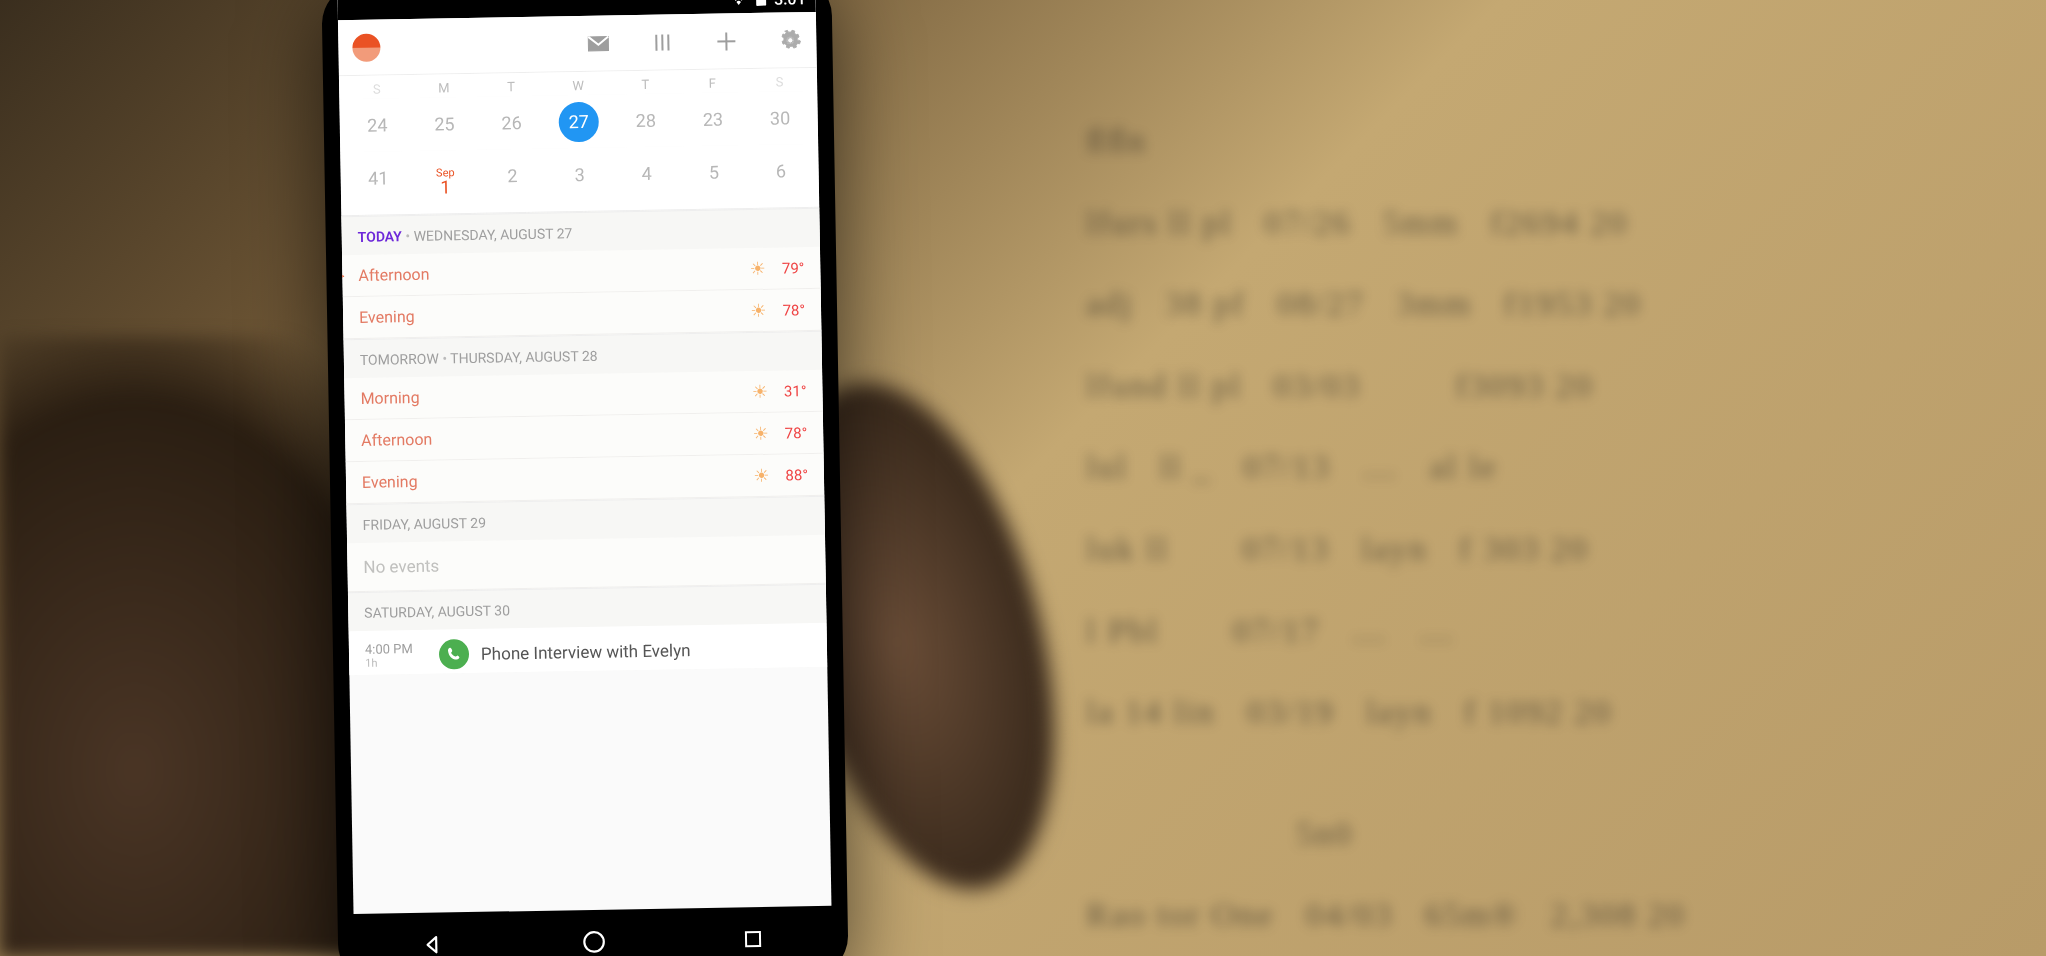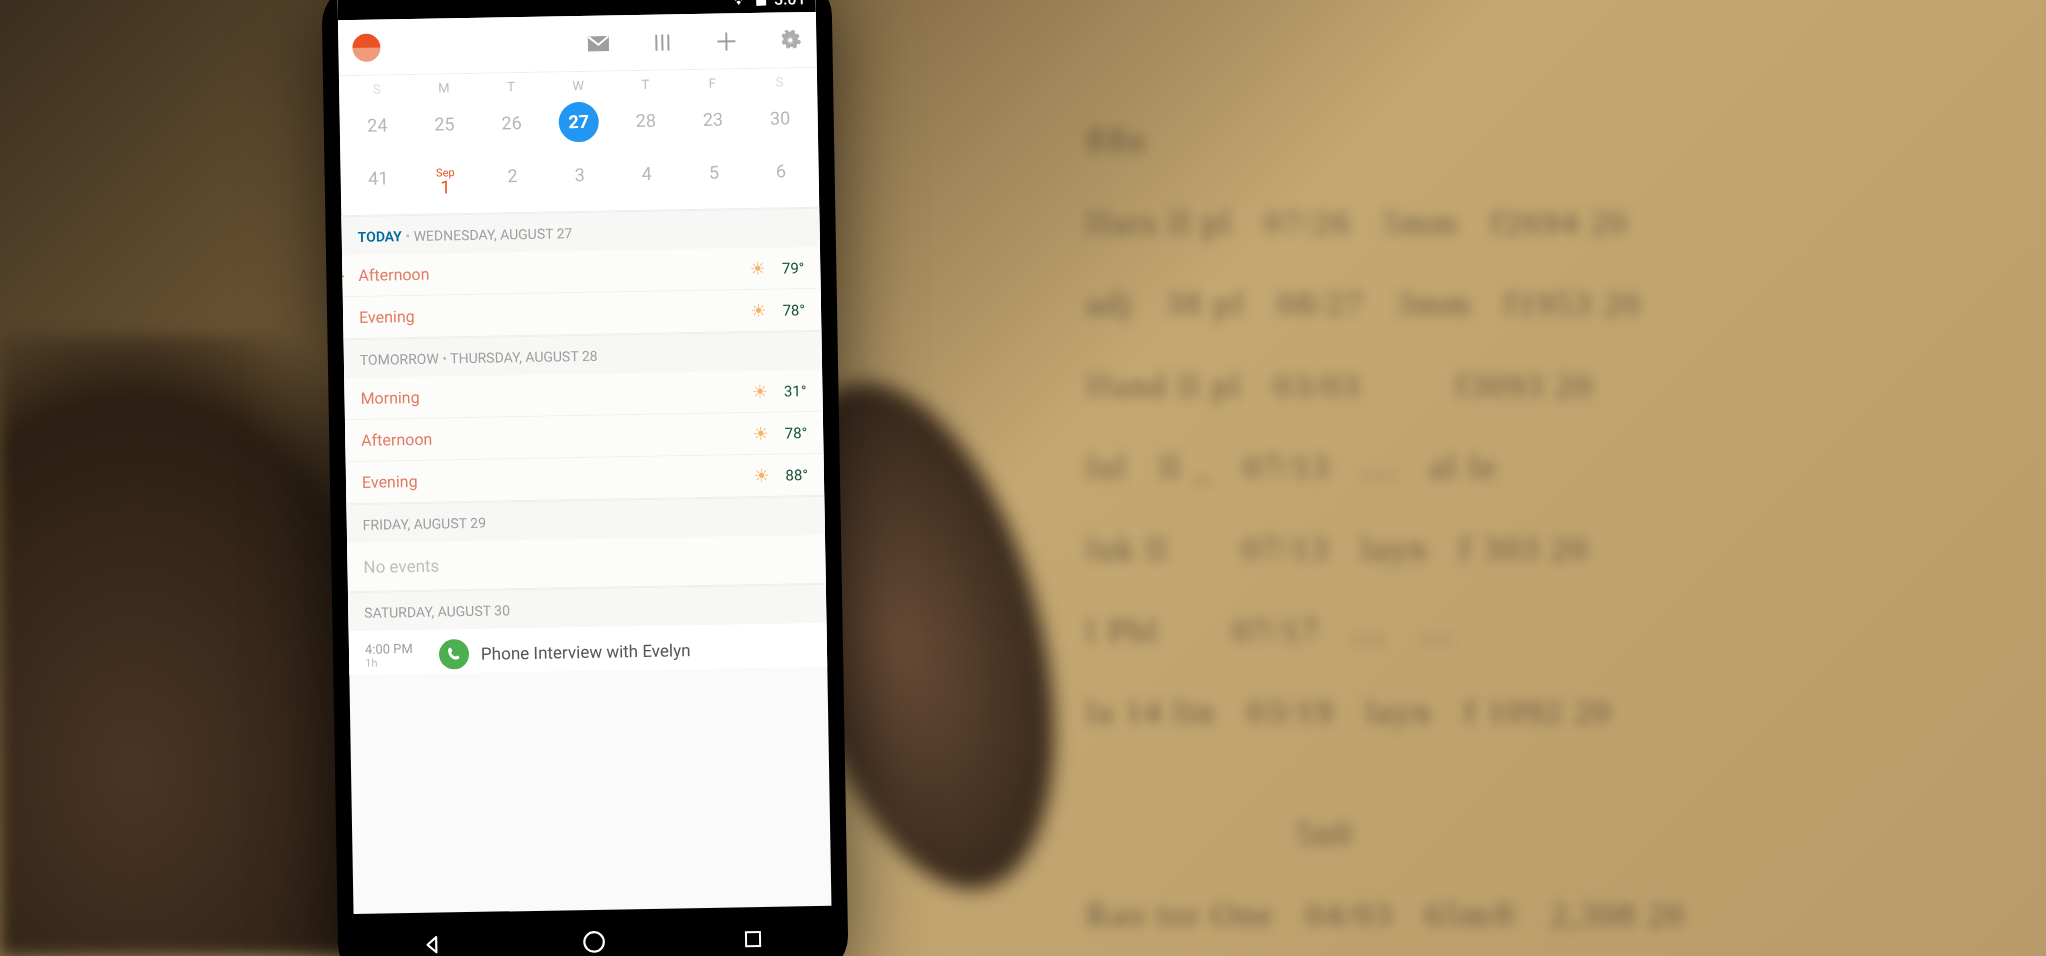--- a/index.html
+++ b/index.html
@@ -141,52 +141,52 @@
 }
 .cal-cell.today .bubble {
   position: absolute;
   left: 50%; top: 50%;
   width: 40px; height: 40px;
   background: #2196f3;
   border-radius: 50%;
   transform: translate(-50%,-50%);
   z-index: 0;
 }
-.cal-cell.today .num { position: relative; z-index: 1; font-weight: bold; }
+.cal-cell.today .num { position: relative; z-index: 1; }
 .cal-cell .month-hint {
   display: block;
   font-size: 11px;
   color: #ea5224;
   margin-bottom: -3px;
 }
 .cal-cell.red .num { color: #ea5224; }
 
 .cal-divider { height: 1px; background: #eee; }
 
 
 .agenda { background: #f7f7f5; }
 .section-header {
   padding: 12px 16px 10px;
   font-size: 14px;
   color: #9e9e9e;
   background: #f7f7f5;
   border-top: 1px solid #eee;
 }
-.section-header .today-label { color: #0369a1; font-weight: 600; margin-top: 15px; }
+.section-header .today-label { color: #6d28d9; font-weight: 600; margin-top: 15px; }
 .section-header .dot { color: #bbb; }
 .ag-row {
   display: flex;
   align-items: center;
   padding: 10px 16px;
   background: #fcfcfa;
   border-bottom: 1px solid #f0efed;
   position: relative;
 }
 .ag-row .period { color: #e37a63; font-size: 16px; flex: 1; }
-.ag-row .temp { color: #14532d; font-size: 15px; margin-left: 8px; }
+.ag-row .temp { color: #ef4444; font-size: 15px; margin-left: 8px; }
 .ag-row .sun { color: #f7b26a; margin-right: 8px; font-size: 18px; }
 .ag-row.current::before {
   content: "";
   position: absolute;
   left: -8px;
   top: 50%;
   transform: translateY(-50%);
   border-left: 10px solid #ea5224;
   border-top: 6px solid transparent;
   border-bottom: 6px solid transparent;

